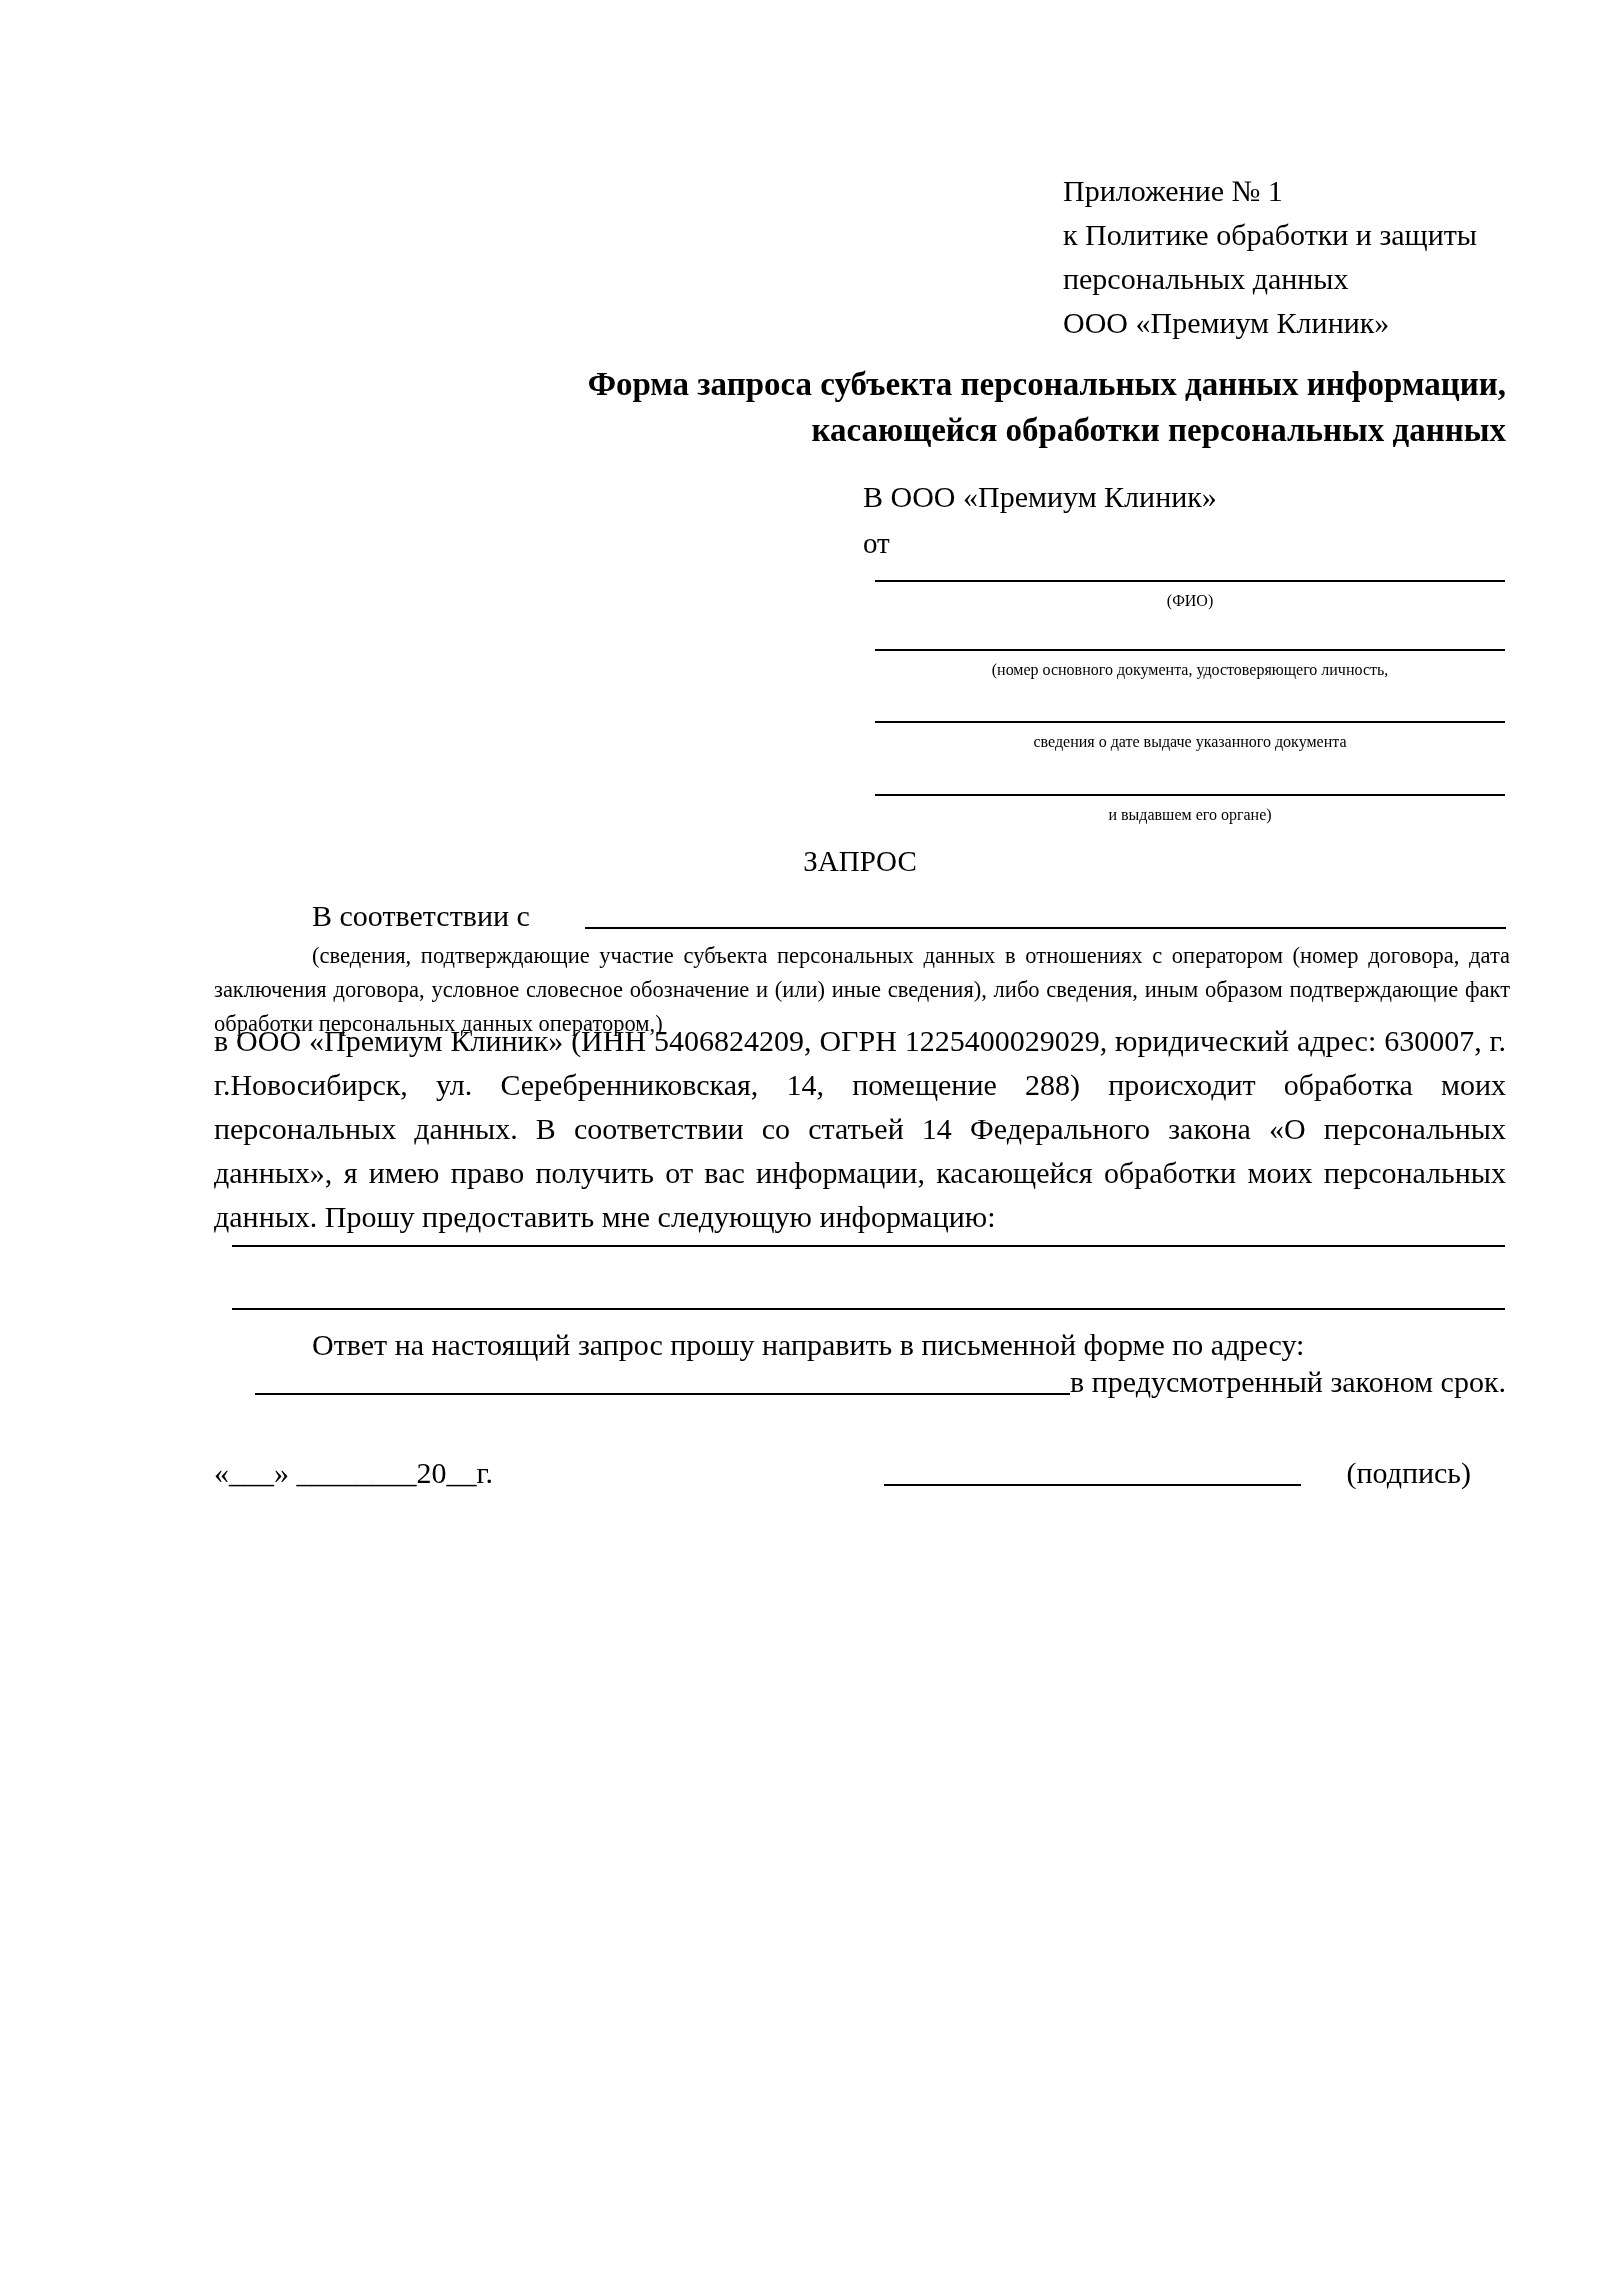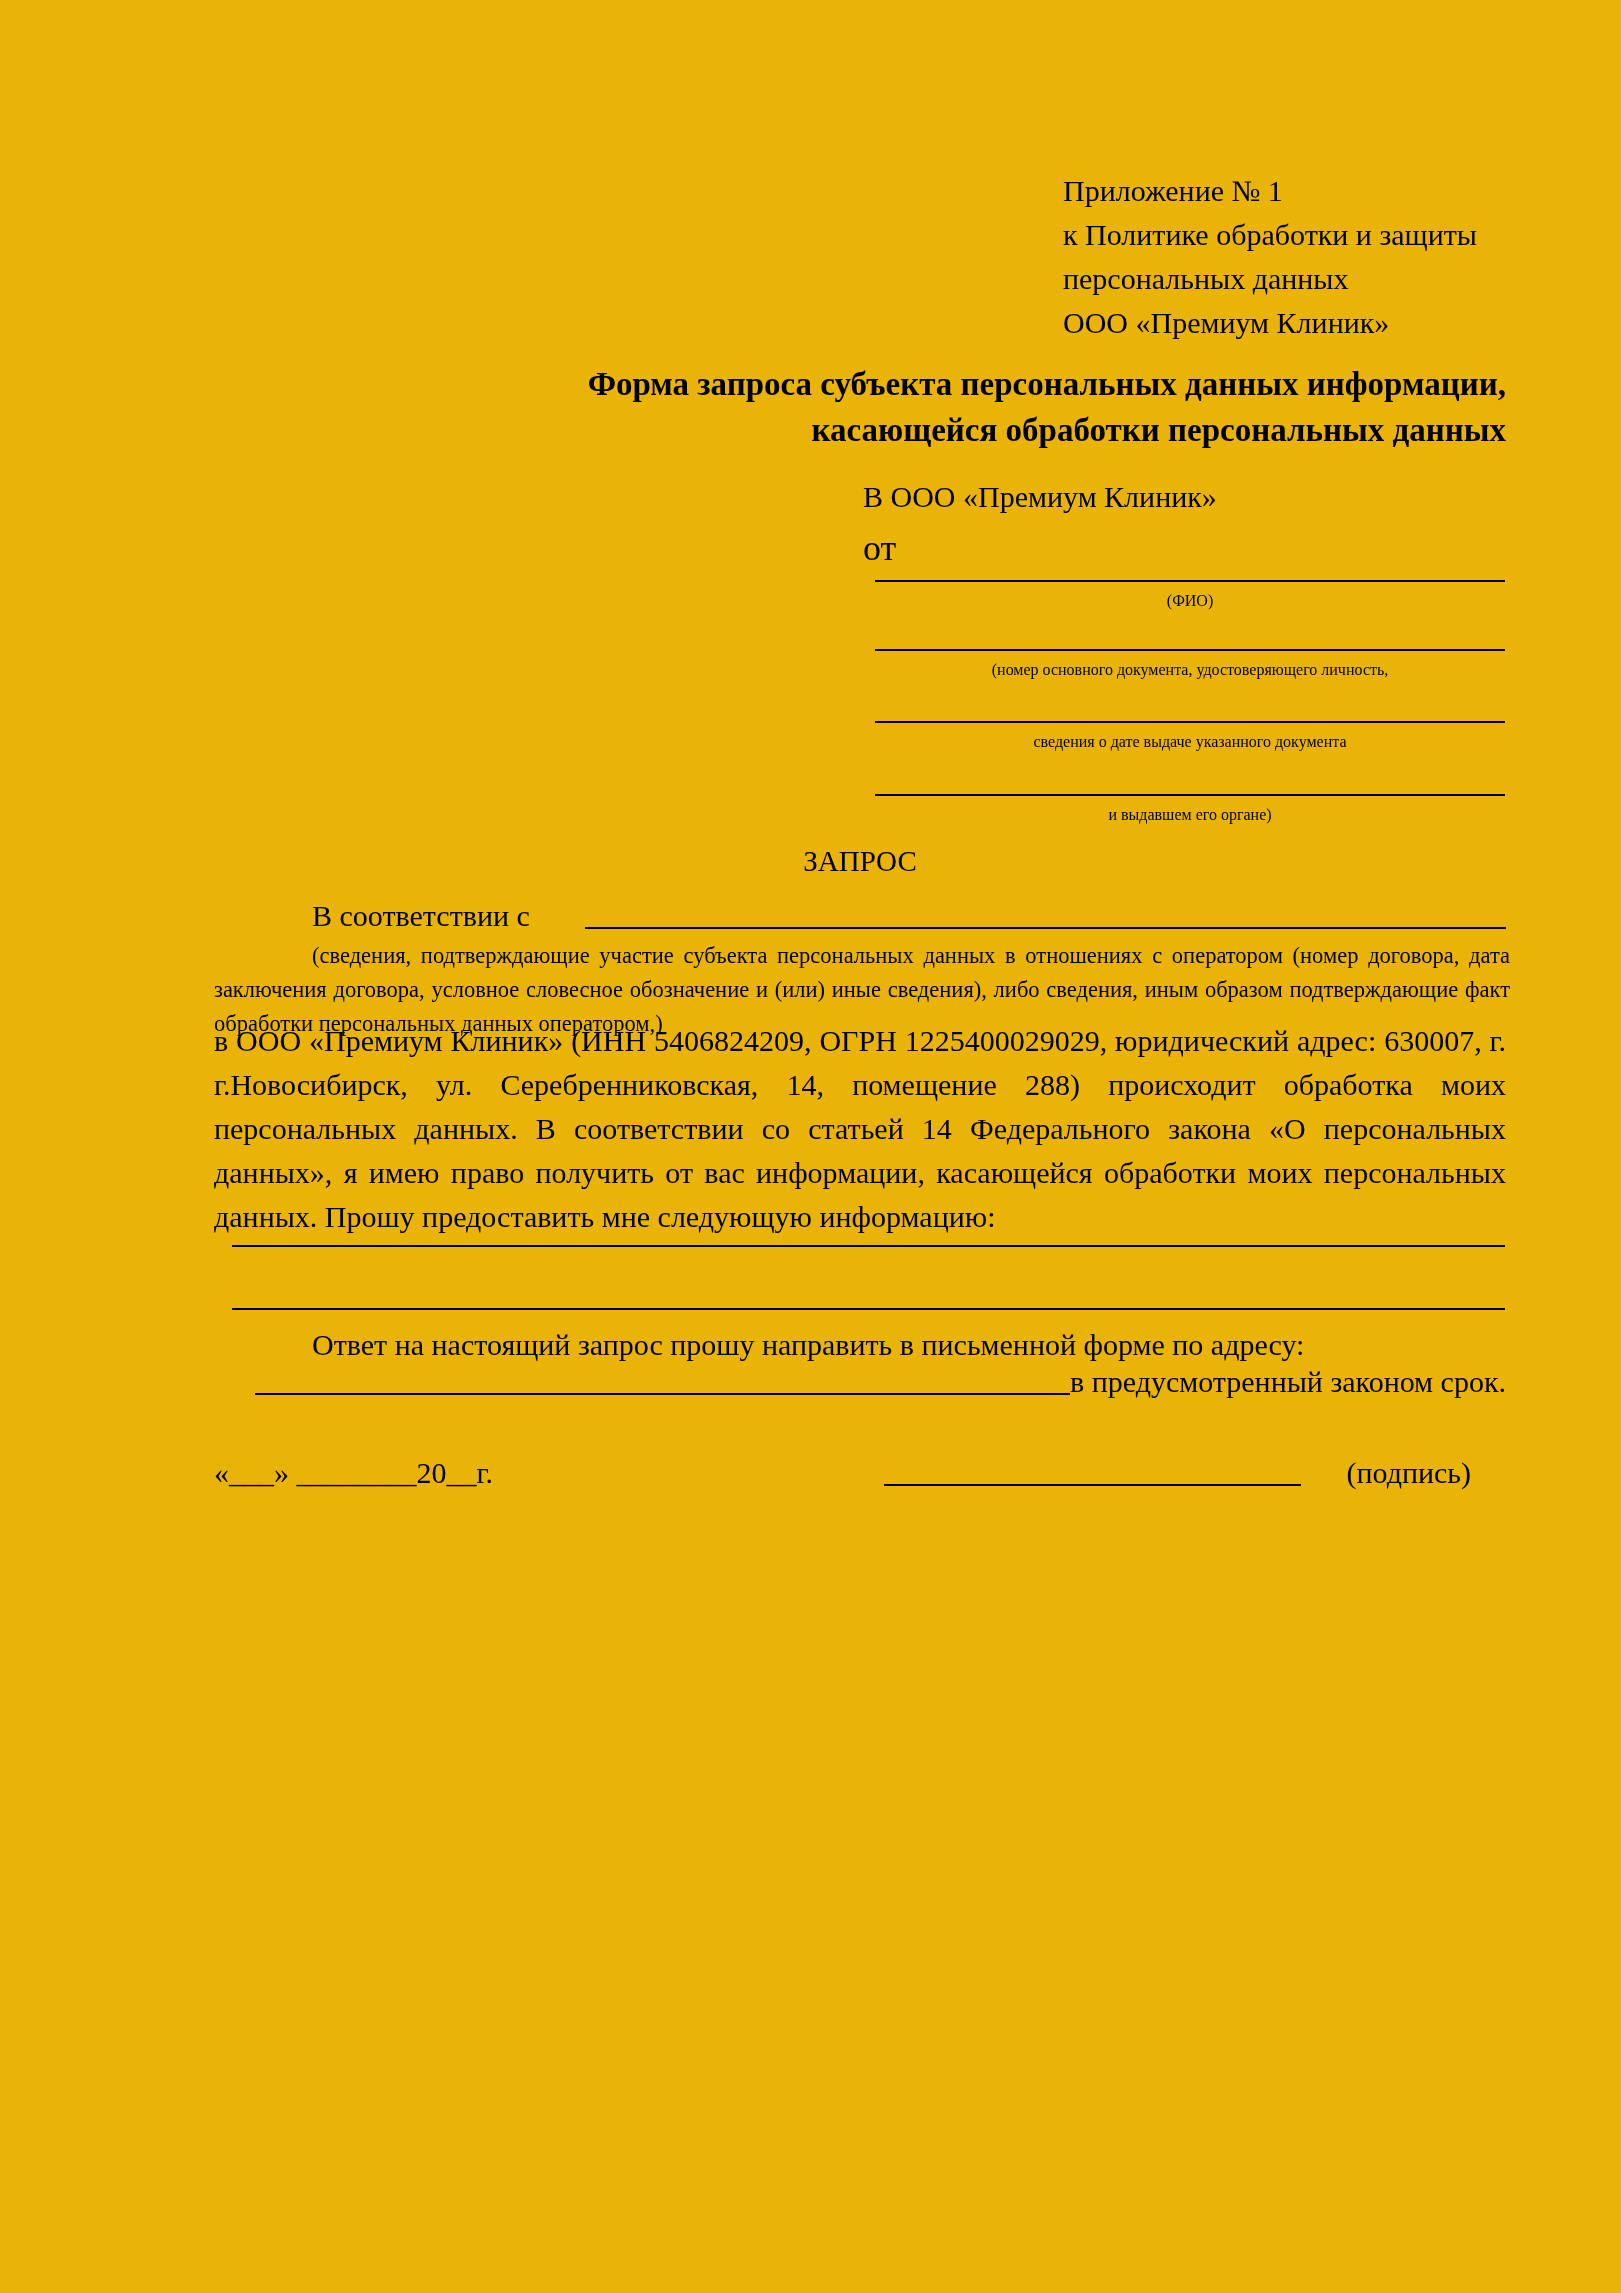--- a/index.html
+++ b/index.html
@@ -4,21 +4,21 @@
 <style>
   html, body {
     margin: 0;
     padding: 0;
     background: #e8e8e8;
   }
   .page {
     position: relative;
     width: 1621px;
     height: 2294px;
-    background: #eab308;
+    background: #ffffff;
     font-family: "Liberation Serif", "DejaVu Serif", serif;
     color: #000000;
     overflow: hidden;
   }
   
   .appendix {
     position: absolute;
     left: 1063px;
     top: 169px;
     width: 461px;
@@ -40,21 +40,21 @@
   .addr-to {
     position: absolute;
     left: 863px;
     top: 480px;
     font-size: 30px;
   }
   .addr-from {
     position: absolute;
     left: 863px;
     top: 527px;
-    font-size: 36px;
+    font-size: 29px;
   }
   .field {
     position: absolute;
     left: 875px;
     width: 630px;
   }
   .wline {
     border-top: 2.9px solid #000;
     height: 0;
   }

